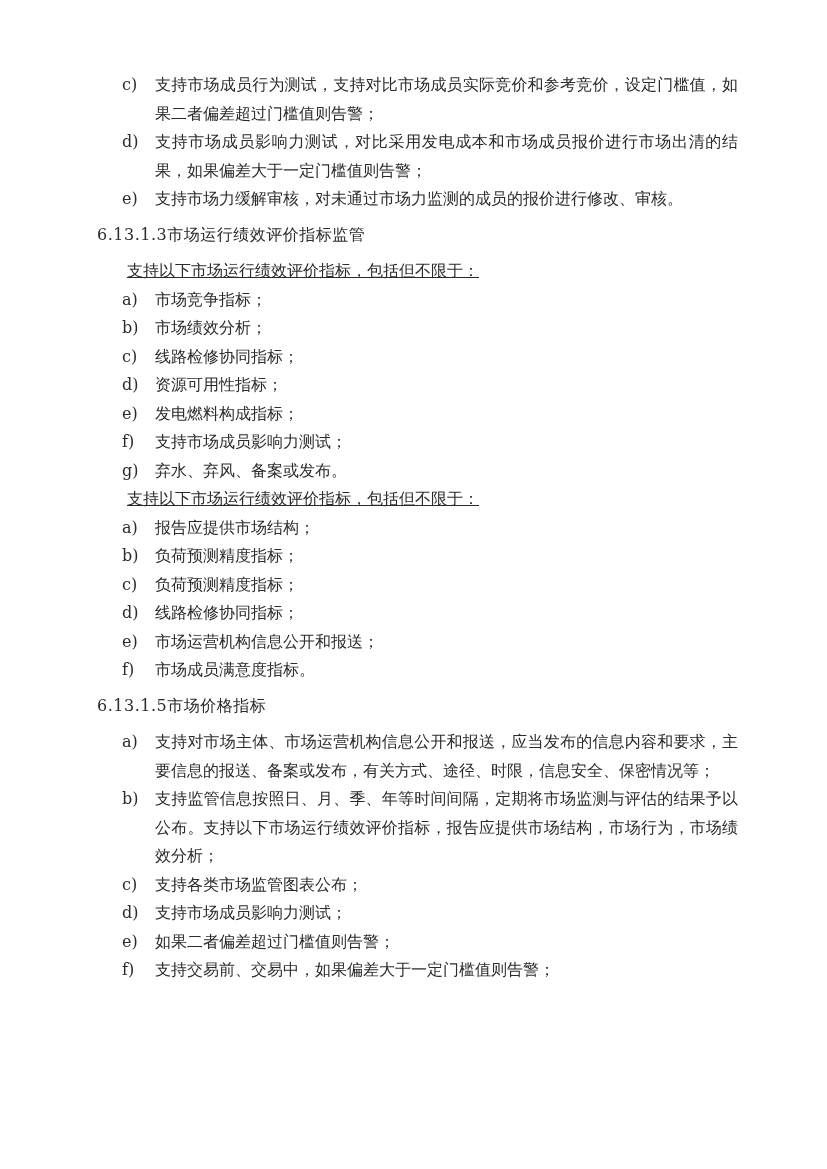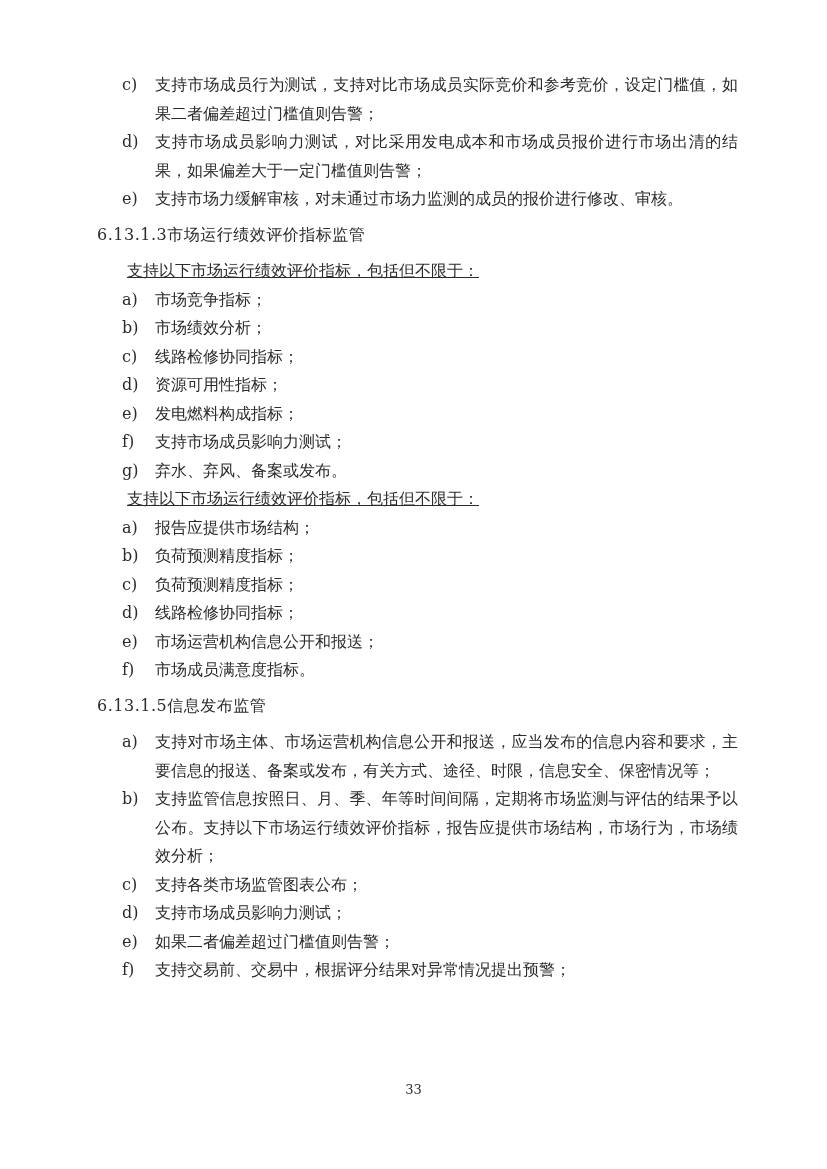--- a/index.html
+++ b/index.html
@@ -139,21 +139,21 @@
         </div>
         <div class="oitem">
           <span class="marker">e)</span>
           <div class="itext">市场运营机构信息公开和报送；</div>
         </div>
         <div class="oitem">
           <span class="marker">f)</span>
           <div class="itext">市场成员满意度指标。</div>
         </div>
       </div>
-      <div class="section-heading"><span class="h-num">6.13.1.5</span><span class="h-title">信息发布监管</span></div>
+      <div class="section-heading"><span class="h-num">6.13.1.5</span><span class="h-title">市场价格指标</span></div>
       <div class="olist">
         <div class="oitem">
           <span class="marker">a)</span>
           <div class="itext">支持对市场主体、市场运营机构信息公开和报送，应当发布的信息内容和要求，主要信息的报送、备案或发布，有关方式、途径、时限，信息安全、保密情况等；</div>
         </div>
         <div class="oitem">
           <span class="marker">b)</span>
           <div class="itext">支持监管信息按照日、月、季、年等时间间隔，定期将市场监测与评估的结果予以公布。支持以下市场运行绩效评价指标，报告应提供市场结构，市场行为，市场绩效分析；</div>
         </div>
         <div class="oitem">
@@ -163,20 +163,17 @@
         <div class="oitem">
           <span class="marker">d)</span>
           <div class="itext">支持市场成员影响力测试；</div>
         </div>
         <div class="oitem">
           <span class="marker">e)</span>
           <div class="itext">如果二者偏差超过门槛值则告警；</div>
         </div>
         <div class="oitem">
           <span class="marker">f)</span>
-          <div class="itext">支持交易前、交易中，根据评分结果对异常情况提出预警；</div>
+          <div class="itext">支持交易前、交易中，如果偏差大于一定门槛值则告警；</div>
         </div>
       </div>
     </main>
-  <footer class="footer">
-    <span>33</span>
-  </footer>
 </div>
 
 </body></html>

